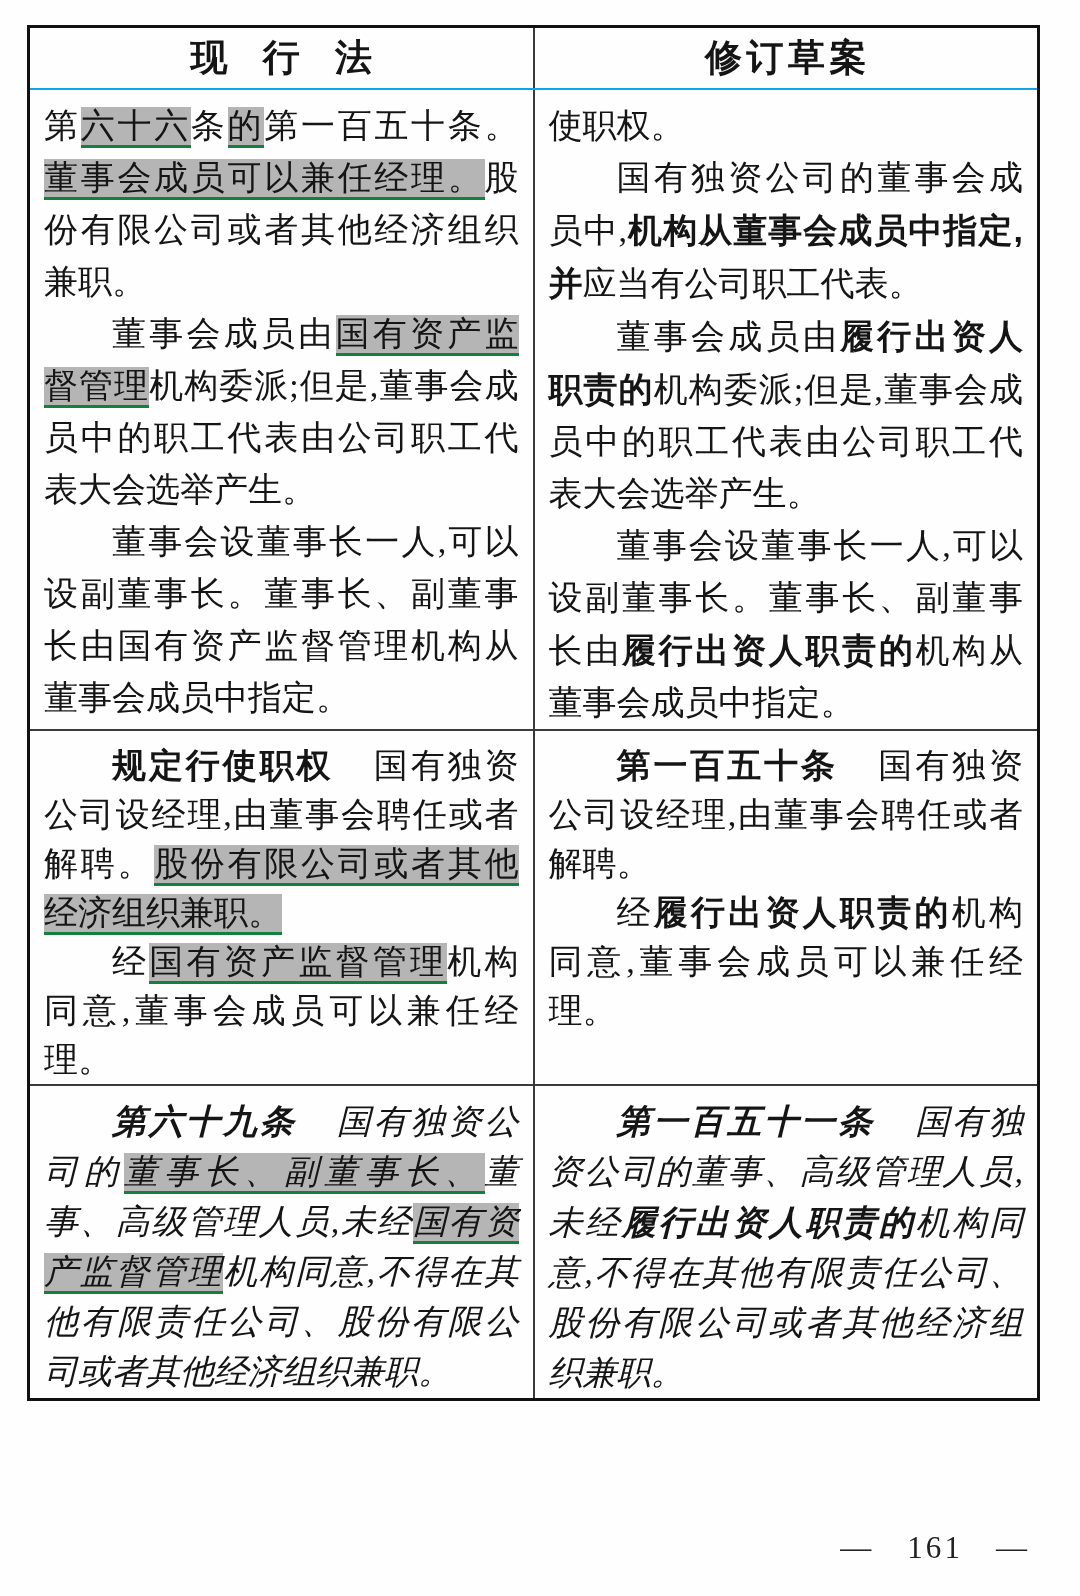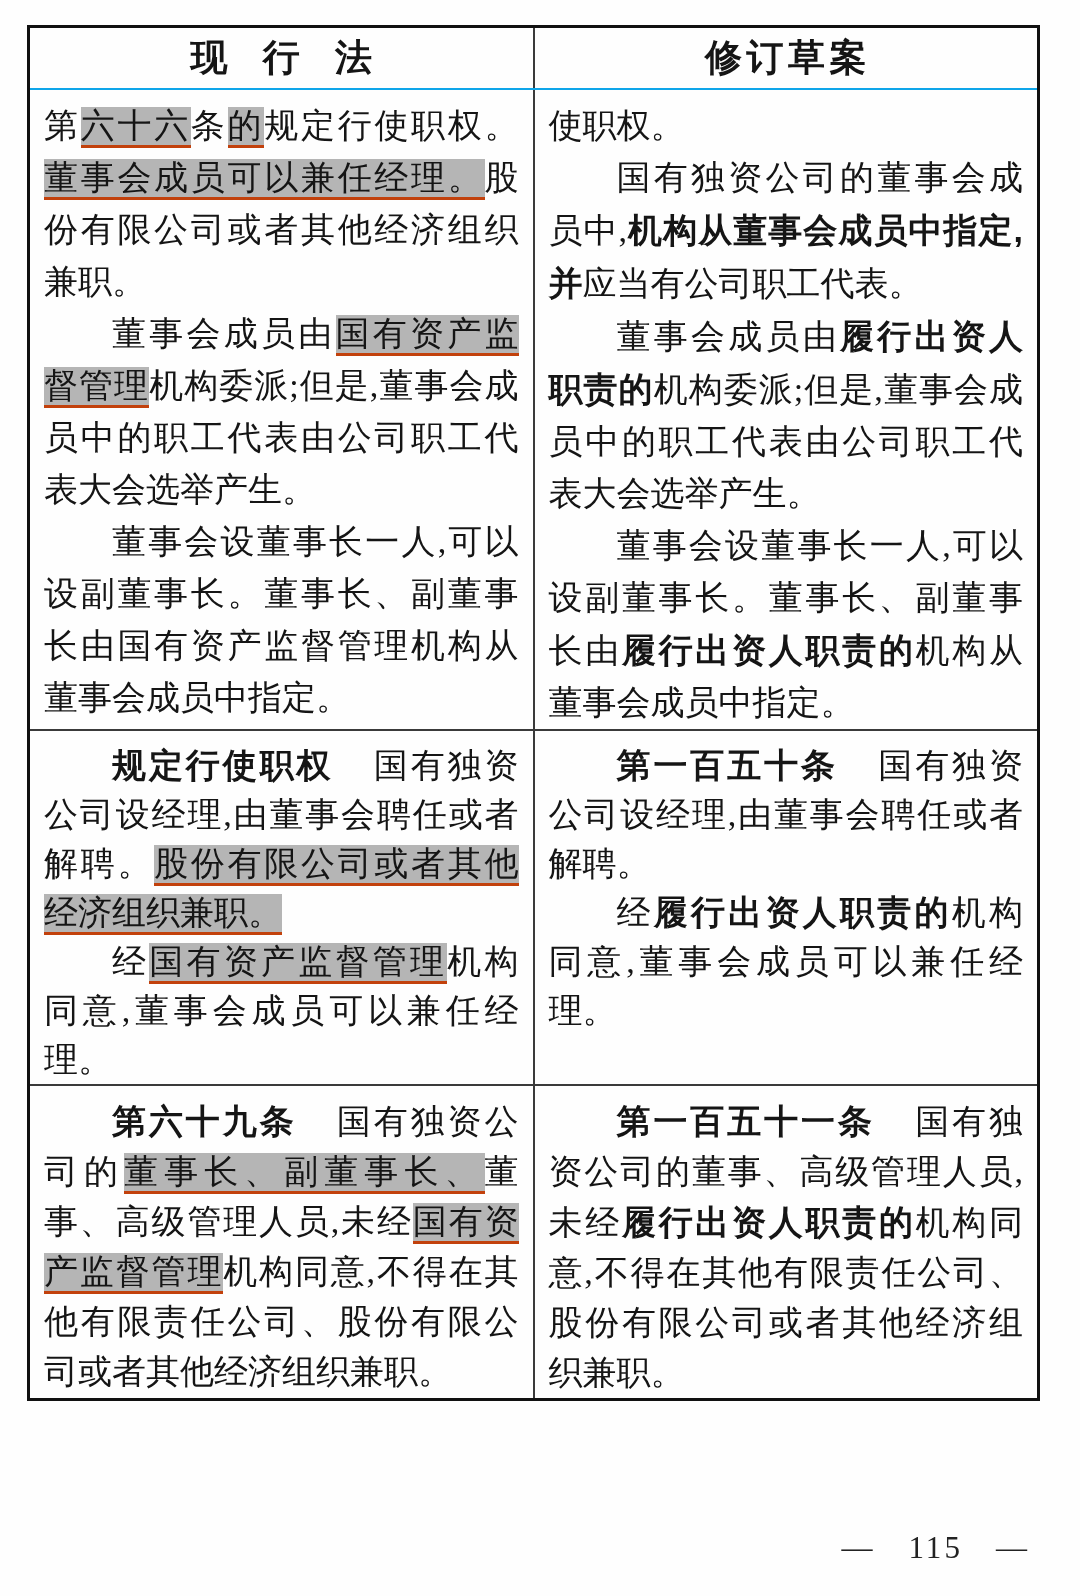--- a/index.html
+++ b/index.html
@@ -36,31 +36,31 @@
   th.hdr-current { letter-spacing: 0.95em; text-indent: 0.95em; }
   th.hdr-draft   { letter-spacing: 0.12em; text-indent: 0.12em; }
   td {
     vertical-align: top;
     padding: 10px 14px 0 14px;
     font-size: 34px;
     overflow: hidden;
   }
   tr.r1 td { height: 638px; line-height: 52px; }
   tr.r2 td { height: 312px; line-height: 49px; }
-  tr.r3 td { height: 315px; line-height: 50px; }
+  tr.r3 td { height: 315px; line-height: 50px; font-style: italic; }
   tr.r4 td { height: 148px; line-height: 57px; }
   td p {
     text-align: justify;
     text-justify: inter-character;
   }
   td p.ind { text-indent: 2em; }
   
   .del {
     background: #b5b5b5;
-    border-bottom: 3px solid #c2410c;
+    border-bottom: 3px solid #15803d;
     padding-bottom: 1px;
   }
   
   .ul {
     border-bottom: 3px solid #2b2b2b;
     padding-bottom: 1px;
   }
   
   .add, .art {
     font-weight: 700;
@@ -84,21 +84,21 @@
 <table class="law-table">
   <thead>
     <tr>
       <th class="hdr-current">现行法</th>
       <th class="hdr-draft">修订草案</th>
     </tr>
   </thead>
   <tbody>
       <tr class="r1">
         <td>
-          <p><span>第</span><span class="del">六十六</span><span>条</span><span class="del">的</span><span>规定行使职权。</span><span class="del">董事会成员可以兼任经理。</span><span>股份有限公司或者其他经济组织兼职。</span></p>
+          <p><span>第</span><span class="del">六十六</span><span>条</span><span class="del">的</span><span>第一百五十条。</span><span class="del">董事会成员可以兼任经理。</span><span>股份有限公司或者其他经济组织兼职。</span></p>
           <p class="ind"><span>董事会成员由</span><span class="del">国有资产监督管理</span><span>机构委派;但是,董事会成员中的职工代表由公司职工代表大会选举产生。</span></p>
           <p class="ind"><span>董事会设董事长一人,可以设副董事长。董事长、副董事长由国有资产监督管理机构从董事会成员中指定。</span></p>
         </td>
         <td>
           <p><span>使职权。</span></p>
           <p class="ind"><span>国有独资公司的董事会成员中,</span><span class="add">机构从董事会成员中指定,并</span><span>应当有公司职工代表。</span></p>
           <p class="ind"><span>董事会成员由</span><span class="add">履行出资人职责的</span><span>机构委派;但是,董事会成员中的职工代表由公司职工代表大会选举产生。</span></p>
           <p class="ind"><span>董事会设董事长一人,可以设副董事长。董事长、副董事长由</span><span class="add">履行出资人职责的</span><span>机构从董事会成员中指定。</span></p>
         </td>
       </tr>
@@ -116,13 +116,13 @@
         <td>
           <p class="ind"><span class="art">第六十九条</span><span>　国有独资公司的</span><span class="del">董事长、副董事长、</span><span>董事、高级管理人员,未经</span><span class="del">国有资产监督管理</span><span>机构同意,不得在其他有限责任公司、股份有限公司或者其他经济组织兼职。</span></p>
         </td>
         <td>
           <p class="ind"><span class="art">第一百五十一条</span><span>　国有独资公司的董事、高级管理人员,未经</span><span class="add">履行出资人职责的</span><span>机构同意,不得在其他有限责任公司、股份有限公司或者其他经济组织兼职。</span></p>
         </td>
       </tr>
     </tbody>
 </table>
 
-<div class="page-footer">— 115 —</div>
+<div class="page-footer">— 161 —</div>
 
 </body></html>

